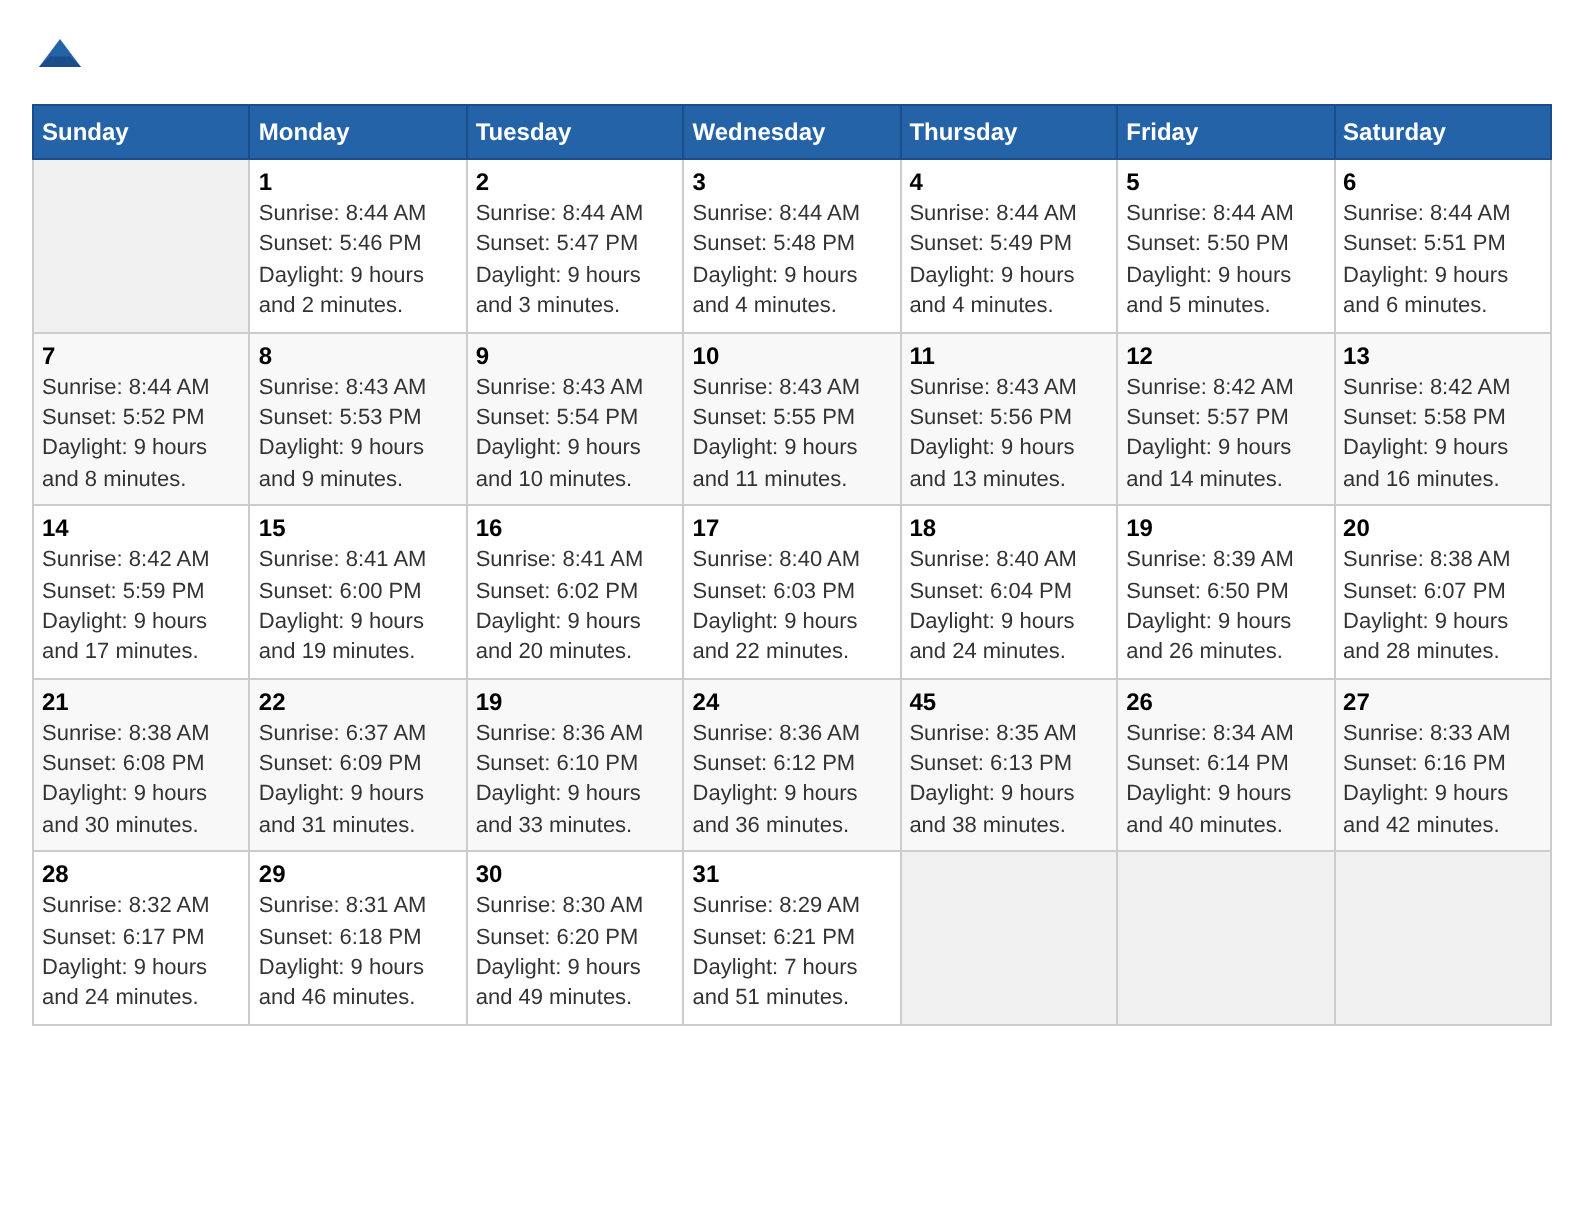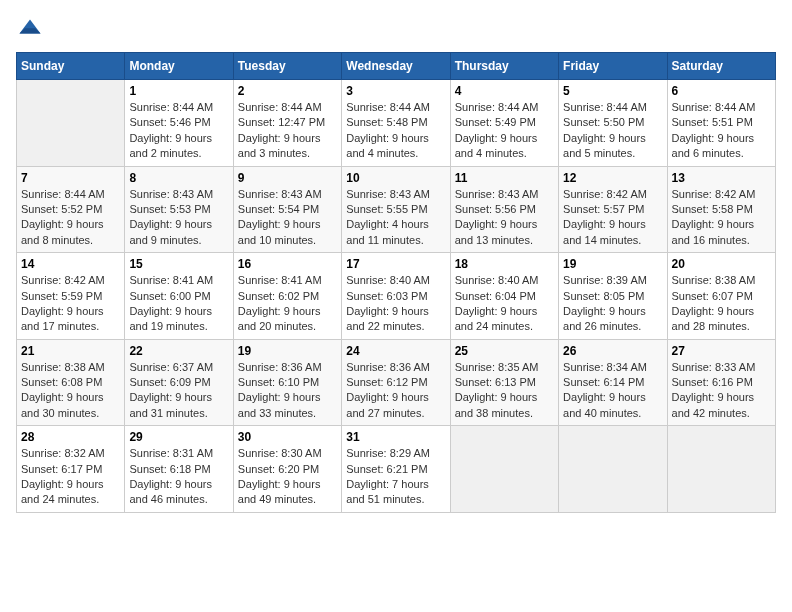--- a/index.html
+++ b/index.html
@@ -122,21 +122,21 @@
         <div class="day-info">
           <span>Sunrise: 8:44 AM</span><br>
           <span>Sunset: 5:46 PM</span><br>
           <span>Daylight: 9 hours and 2 minutes.</span>
         </div>
       </td>
         <td>
         <span class="day-number">2</span>
         <div class="day-info">
           <span>Sunrise: 8:44 AM</span><br>
-          <span>Sunset: 12:47 PM</span><br>
+          <span>Sunset: 5:47 PM</span><br>
           <span>Daylight: 9 hours and 3 minutes.</span>
         </div>
       </td>
         <td>
         <span class="day-number">3</span>
         <div class="day-info">
           <span>Sunrise: 8:44 AM</span><br>
           <span>Sunset: 5:48 PM</span><br>
           <span>Daylight: 9 hours and 4 minutes.</span>
         </div>
@@ -189,21 +189,21 @@
           <span>Sunrise: 8:43 AM</span><br>
           <span>Sunset: 5:54 PM</span><br>
           <span>Daylight: 9 hours and 10 minutes.</span>
         </div>
       </td>
         <td>
         <span class="day-number">10</span>
         <div class="day-info">
           <span>Sunrise: 8:43 AM</span><br>
           <span>Sunset: 5:55 PM</span><br>
-          <span>Daylight: 4 hours and 11 minutes.</span>
+          <span>Daylight: 9 hours and 11 minutes.</span>
         </div>
       </td>
         <td>
         <span class="day-number">11</span>
         <div class="day-info">
           <span>Sunrise: 8:43 AM</span><br>
           <span>Sunset: 5:56 PM</span><br>
           <span>Daylight: 9 hours and 13 minutes.</span>
         </div>
       </td>
@@ -262,21 +262,21 @@
         <div class="day-info">
           <span>Sunrise: 8:40 AM</span><br>
           <span>Sunset: 6:04 PM</span><br>
           <span>Daylight: 9 hours and 24 minutes.</span>
         </div>
       </td>
         <td>
         <span class="day-number">19</span>
         <div class="day-info">
           <span>Sunrise: 8:39 AM</span><br>
-          <span>Sunset: 8:05 PM</span><br>
+          <span>Sunset: 6:50 PM</span><br>
           <span>Daylight: 9 hours and 26 minutes.</span>
         </div>
       </td>
         <td>
         <span class="day-number">20</span>
         <div class="day-info">
           <span>Sunrise: 8:38 AM</span><br>
           <span>Sunset: 6:07 PM</span><br>
           <span>Daylight: 9 hours and 28 minutes.</span>
         </div>
@@ -305,25 +305,25 @@
           <span>Sunrise: 8:36 AM</span><br>
           <span>Sunset: 6:10 PM</span><br>
           <span>Daylight: 9 hours and 33 minutes.</span>
         </div>
       </td>
         <td>
         <span class="day-number">24</span>
         <div class="day-info">
           <span>Sunrise: 8:36 AM</span><br>
           <span>Sunset: 6:12 PM</span><br>
-          <span>Daylight: 9 hours and 27 minutes.</span>
-        </div>
-      </td>
-        <td>
-        <span class="day-number">25</span>
+          <span>Daylight: 9 hours and 36 minutes.</span>
+        </div>
+      </td>
+        <td>
+        <span class="day-number">45</span>
         <div class="day-info">
           <span>Sunrise: 8:35 AM</span><br>
           <span>Sunset: 6:13 PM</span><br>
           <span>Daylight: 9 hours and 38 minutes.</span>
         </div>
       </td>
         <td>
         <span class="day-number">26</span>
         <div class="day-info">
           <span>Sunrise: 8:34 AM</span><br>

